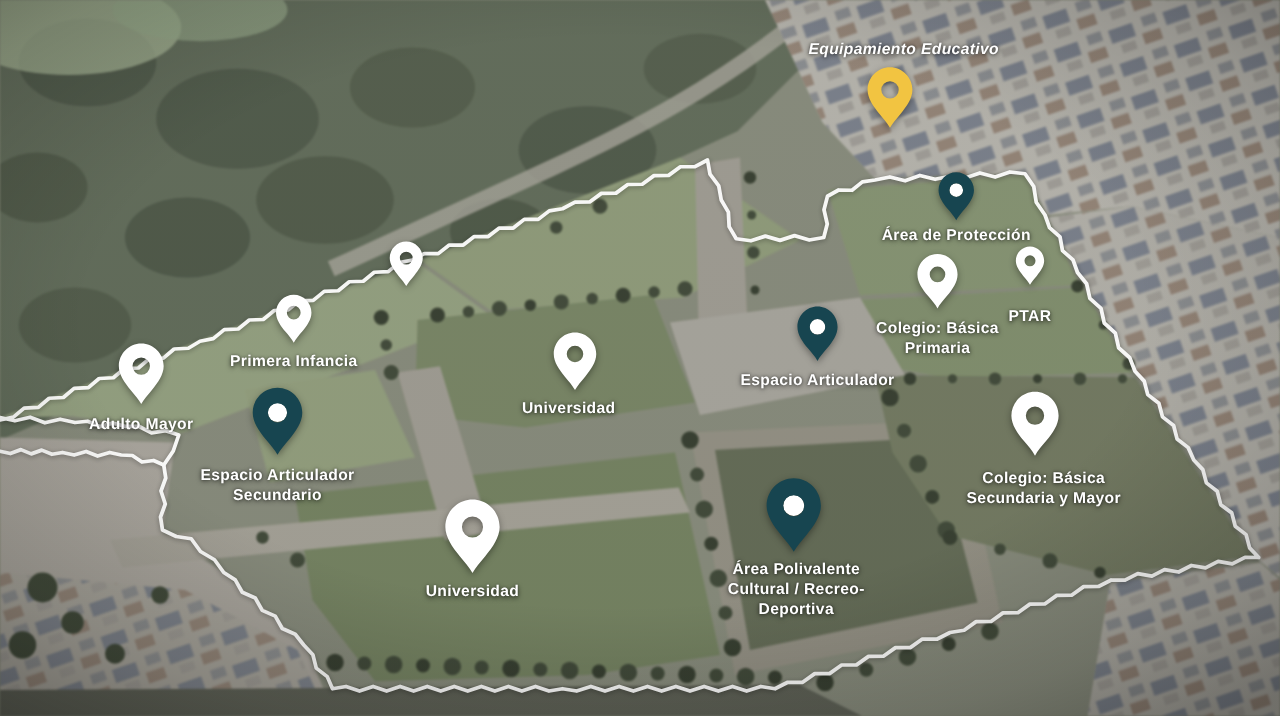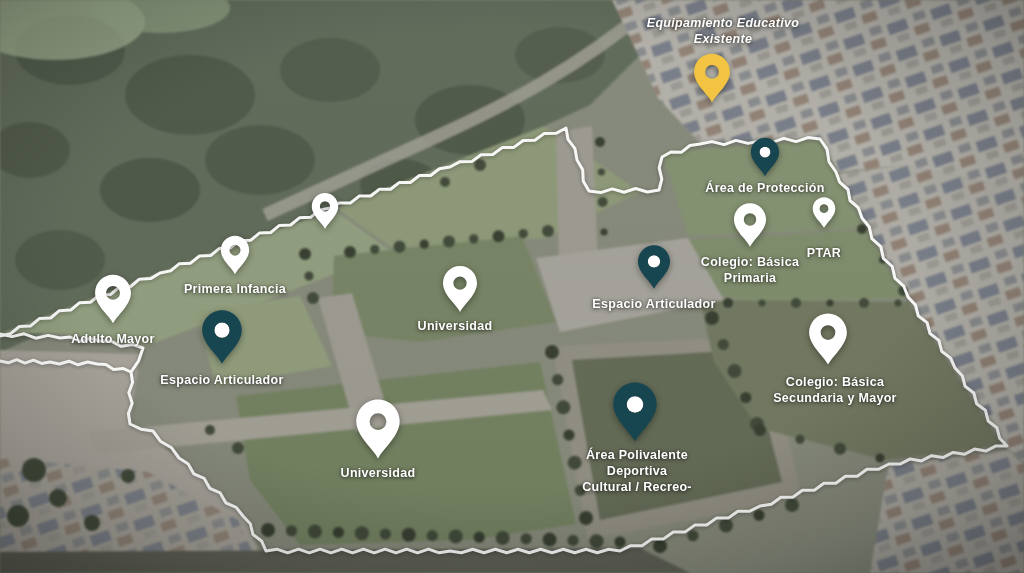--- a/index.html
+++ b/index.html
@@ -202,20 +202,21 @@
         <div class="label" style="left: -100px; top: 2px;">
         </div>
       </div>
       <div class="marker" style="left: 222px; top: 368px;">
         <svg viewBox="0 0 36 48" width="42" height="62" style="left: -21px; top: -62px;">
           <circle cx="18" cy="18" r="6.6" fill="#ffffff"></circle>
           <path d="M18 1C8.6 1 1 8.7 1 18.2 1 24.6 5.4 30.9 9.9 36.3 13 40 16.2 43.6 18 47 19.8 43.6 23 40 26.1 36.3 30.6 30.9 35 24.6 35 18.2 35 8.7 27.4 1 18 1Zm0 23.8a6.6 6.6 0 1 1 0-13.2 6.6 6.6 0 0 1 0 13.2Z" fill="#174550" fill-rule="evenodd"></path>
         </svg>
         <div class="label" style="left: -100px; top: 4px;">
           <div>Espacio Articulador</div>
+          <div>Secundario</div>
         </div>
       </div>
       <div class="marker" style="left: 460px; top: 313px;">
         <svg viewBox="0 0 36 48" width="36" height="48" style="left: -18px; top: -48px;">
           <path d="M18 1C8.6 1 1 8.7 1 18.2 1 24.6 5.4 30.9 9.9 36.3 13 40 16.2 43.6 18 47 19.8 43.6 23 40 26.1 36.3 30.6 30.9 35 24.6 35 18.2 35 8.7 27.4 1 18 1Zm0 23.8a6.6 6.6 0 1 1 0-13.2 6.6 6.6 0 0 1 0 13.2Z" fill="#ffffff" fill-rule="evenodd"></path>
         </svg>
         <div class="label" style="left: -105px; top: 5px;">
           <div>Universidad</div>
         </div>
       </div>
@@ -236,22 +237,22 @@
           <div>Espacio Articulador</div>
         </div>
       </div>
       <div class="marker" style="left: 635px; top: 443px;">
         <svg viewBox="0 0 36 48" width="46" height="62" style="left: -23px; top: -62px;">
           <circle cx="18" cy="18" r="6.6" fill="#ffffff"></circle>
           <path d="M18 1C8.6 1 1 8.7 1 18.2 1 24.6 5.4 30.9 9.9 36.3 13 40 16.2 43.6 18 47 19.8 43.6 23 40 26.1 36.3 30.6 30.9 35 24.6 35 18.2 35 8.7 27.4 1 18 1Zm0 23.8a6.6 6.6 0 1 1 0-13.2 6.6 6.6 0 0 1 0 13.2Z" fill="#174550" fill-rule="evenodd"></path>
         </svg>
         <div class="label" style="left: -98px; top: 4px; text-align: center;">
           <div>Área Polivalente</div>
+          <div>Cultural / Recreo-</div>
           <div>Deportiva</div>
-          <div>Cultural / Recreo-</div>
         </div>
       </div>
       <div class="marker" style="left: 765px; top: 178px;">
         <svg viewBox="0 0 36 48" width="30" height="42" style="left: -15px; top: -42px;">
           <circle cx="18" cy="18" r="6.6" fill="#ffffff"></circle>
           <path d="M18 1C8.6 1 1 8.7 1 18.2 1 24.6 5.4 30.9 9.9 36.3 13 40 16.2 43.6 18 47 19.8 43.6 23 40 26.1 36.3 30.6 30.9 35 24.6 35 18.2 35 8.7 27.4 1 18 1Zm0 23.8a6.6 6.6 0 1 1 0-13.2 6.6 6.6 0 0 1 0 13.2Z" fill="#174550" fill-rule="evenodd"></path>
         </svg>
         <div class="label" style="left: -100px; top: 2px;">
           <div>Área de Protección</div>
         </div>
@@ -281,17 +282,16 @@
           <div>Colegio: Básica</div>
           <div>Secundaria y Mayor</div>
         </div>
       </div>
       <div class="marker" style="left: 712px; top: 104px;">
         <svg viewBox="0 0 36 48" width="38" height="52" style="left: -19px; top: -52px;">
           <path d="M18 1C8.6 1 1 8.7 1 18.2 1 24.6 5.4 30.9 9.9 36.3 13 40 16.2 43.6 18 47 19.8 43.6 23 40 26.1 36.3 30.6 30.9 35 24.6 35 18.2 35 8.7 27.4 1 18 1Zm0 23.8a6.6 6.6 0 1 1 0-13.2 6.6 6.6 0 0 1 0 13.2Z" fill="#f2c441" fill-rule="evenodd"></path>
         </svg>
         <div class="label" style="left: -89px; bottom: 57px; font-style: italic;">
           <div>Equipamiento Educativo</div>
-          <div>Existente</div>
         </div>
       </div>
     </div>
 </div>
 
 </body></html>

